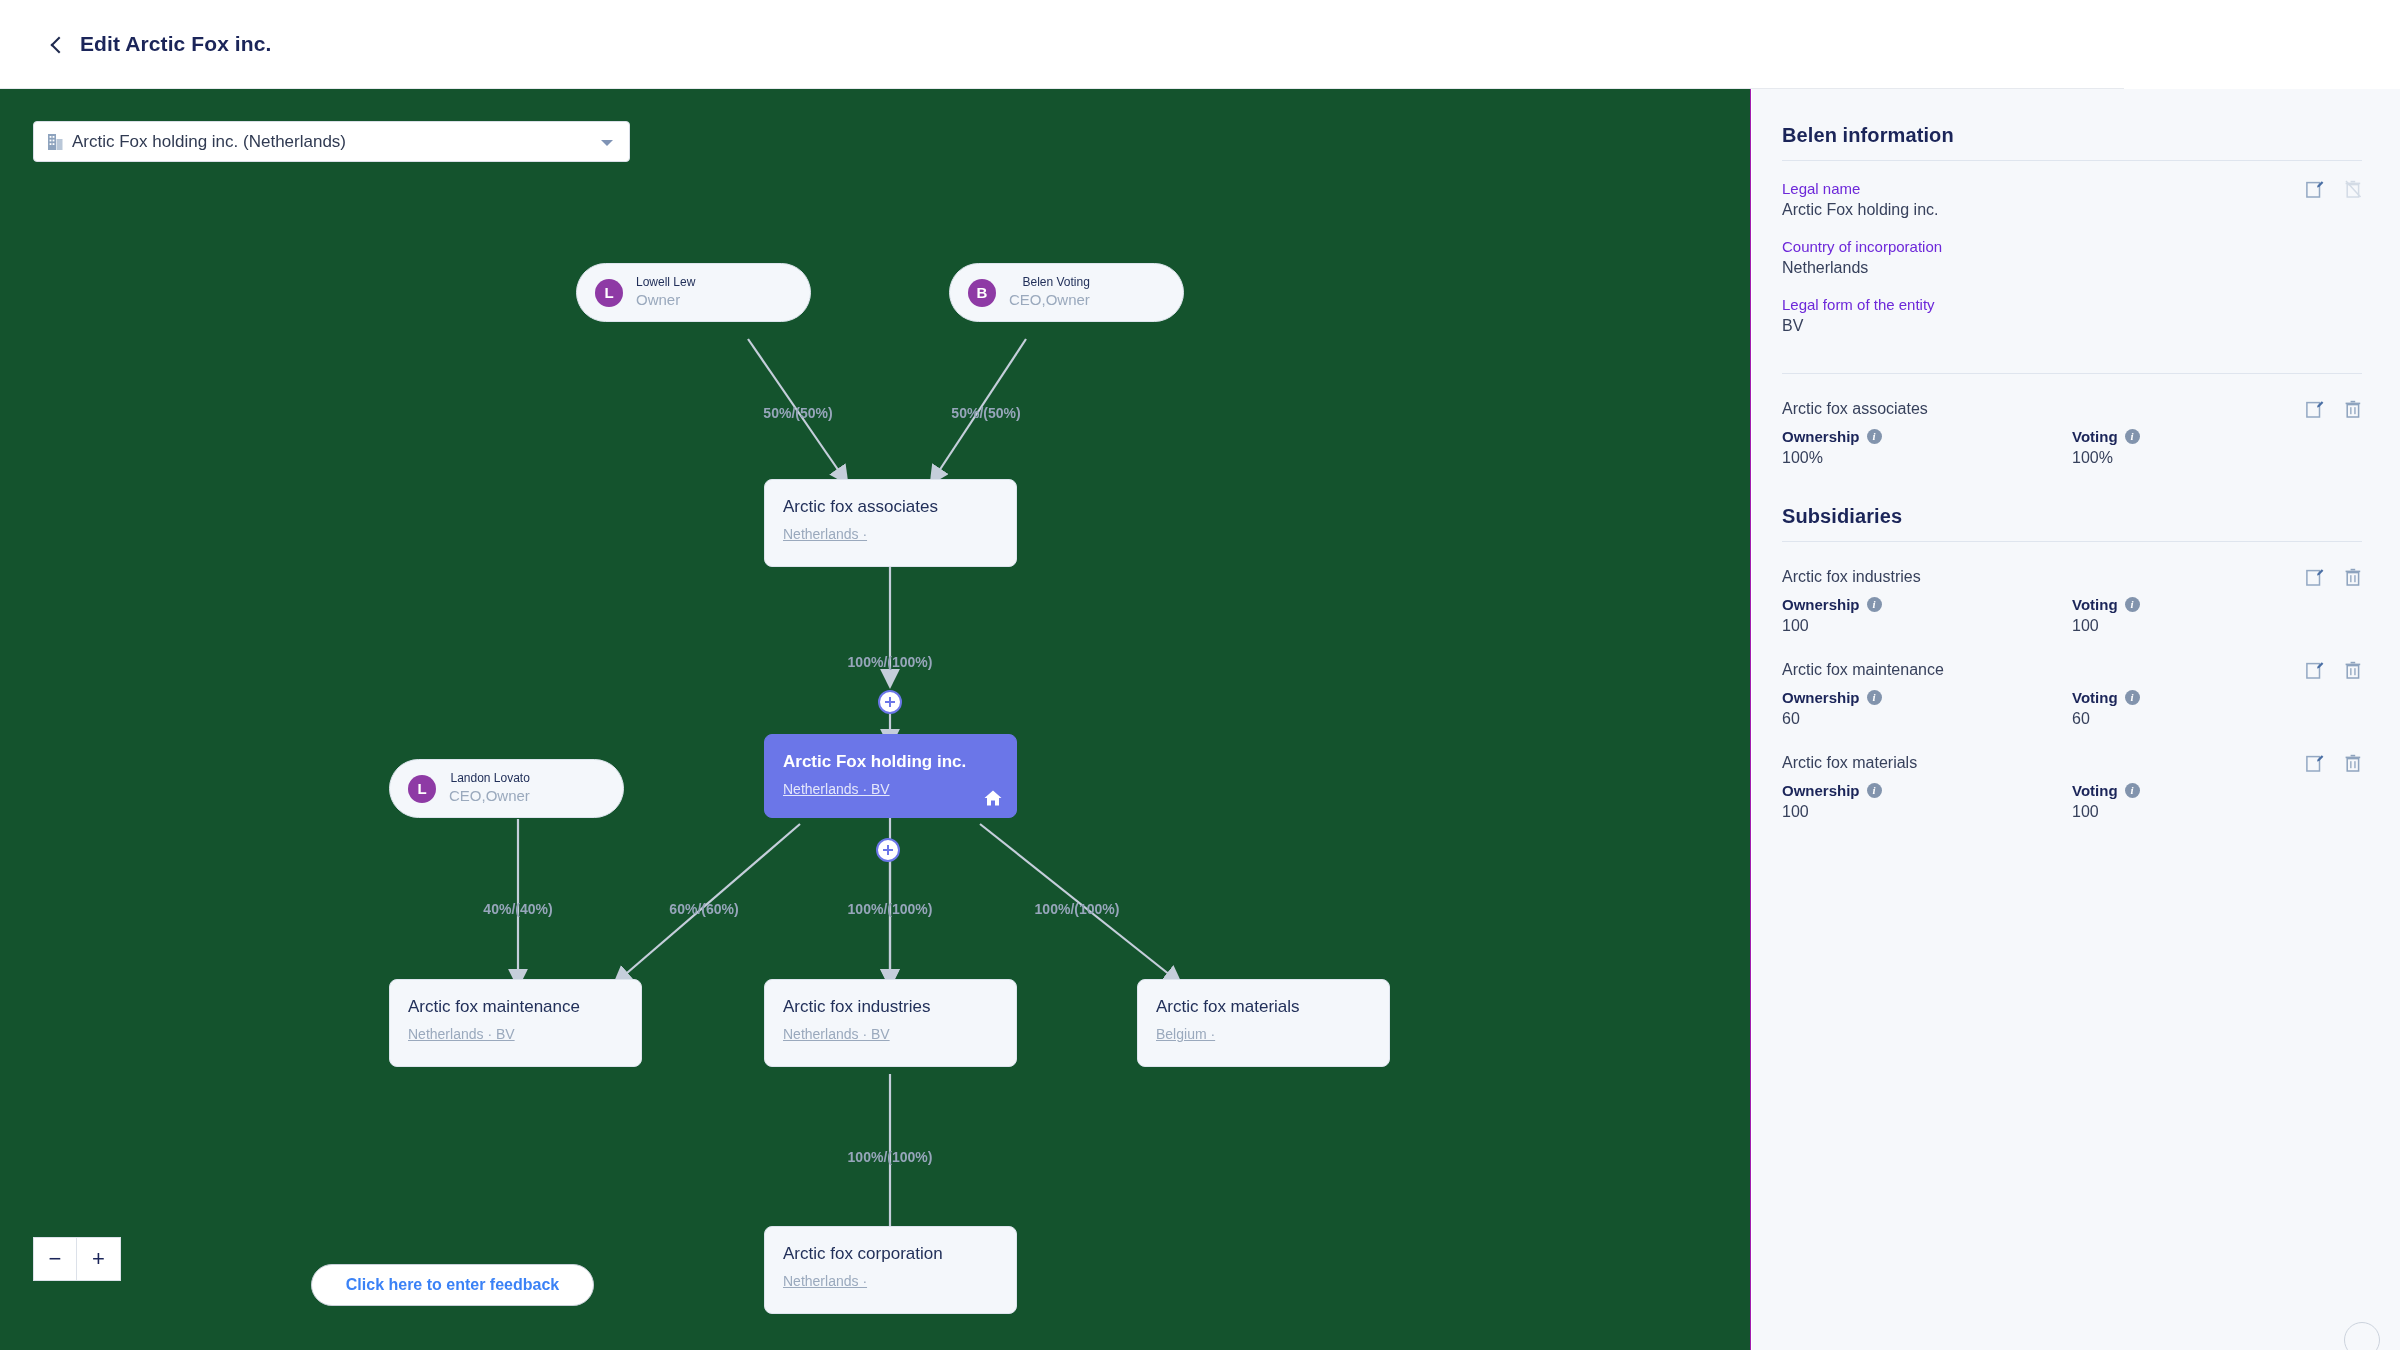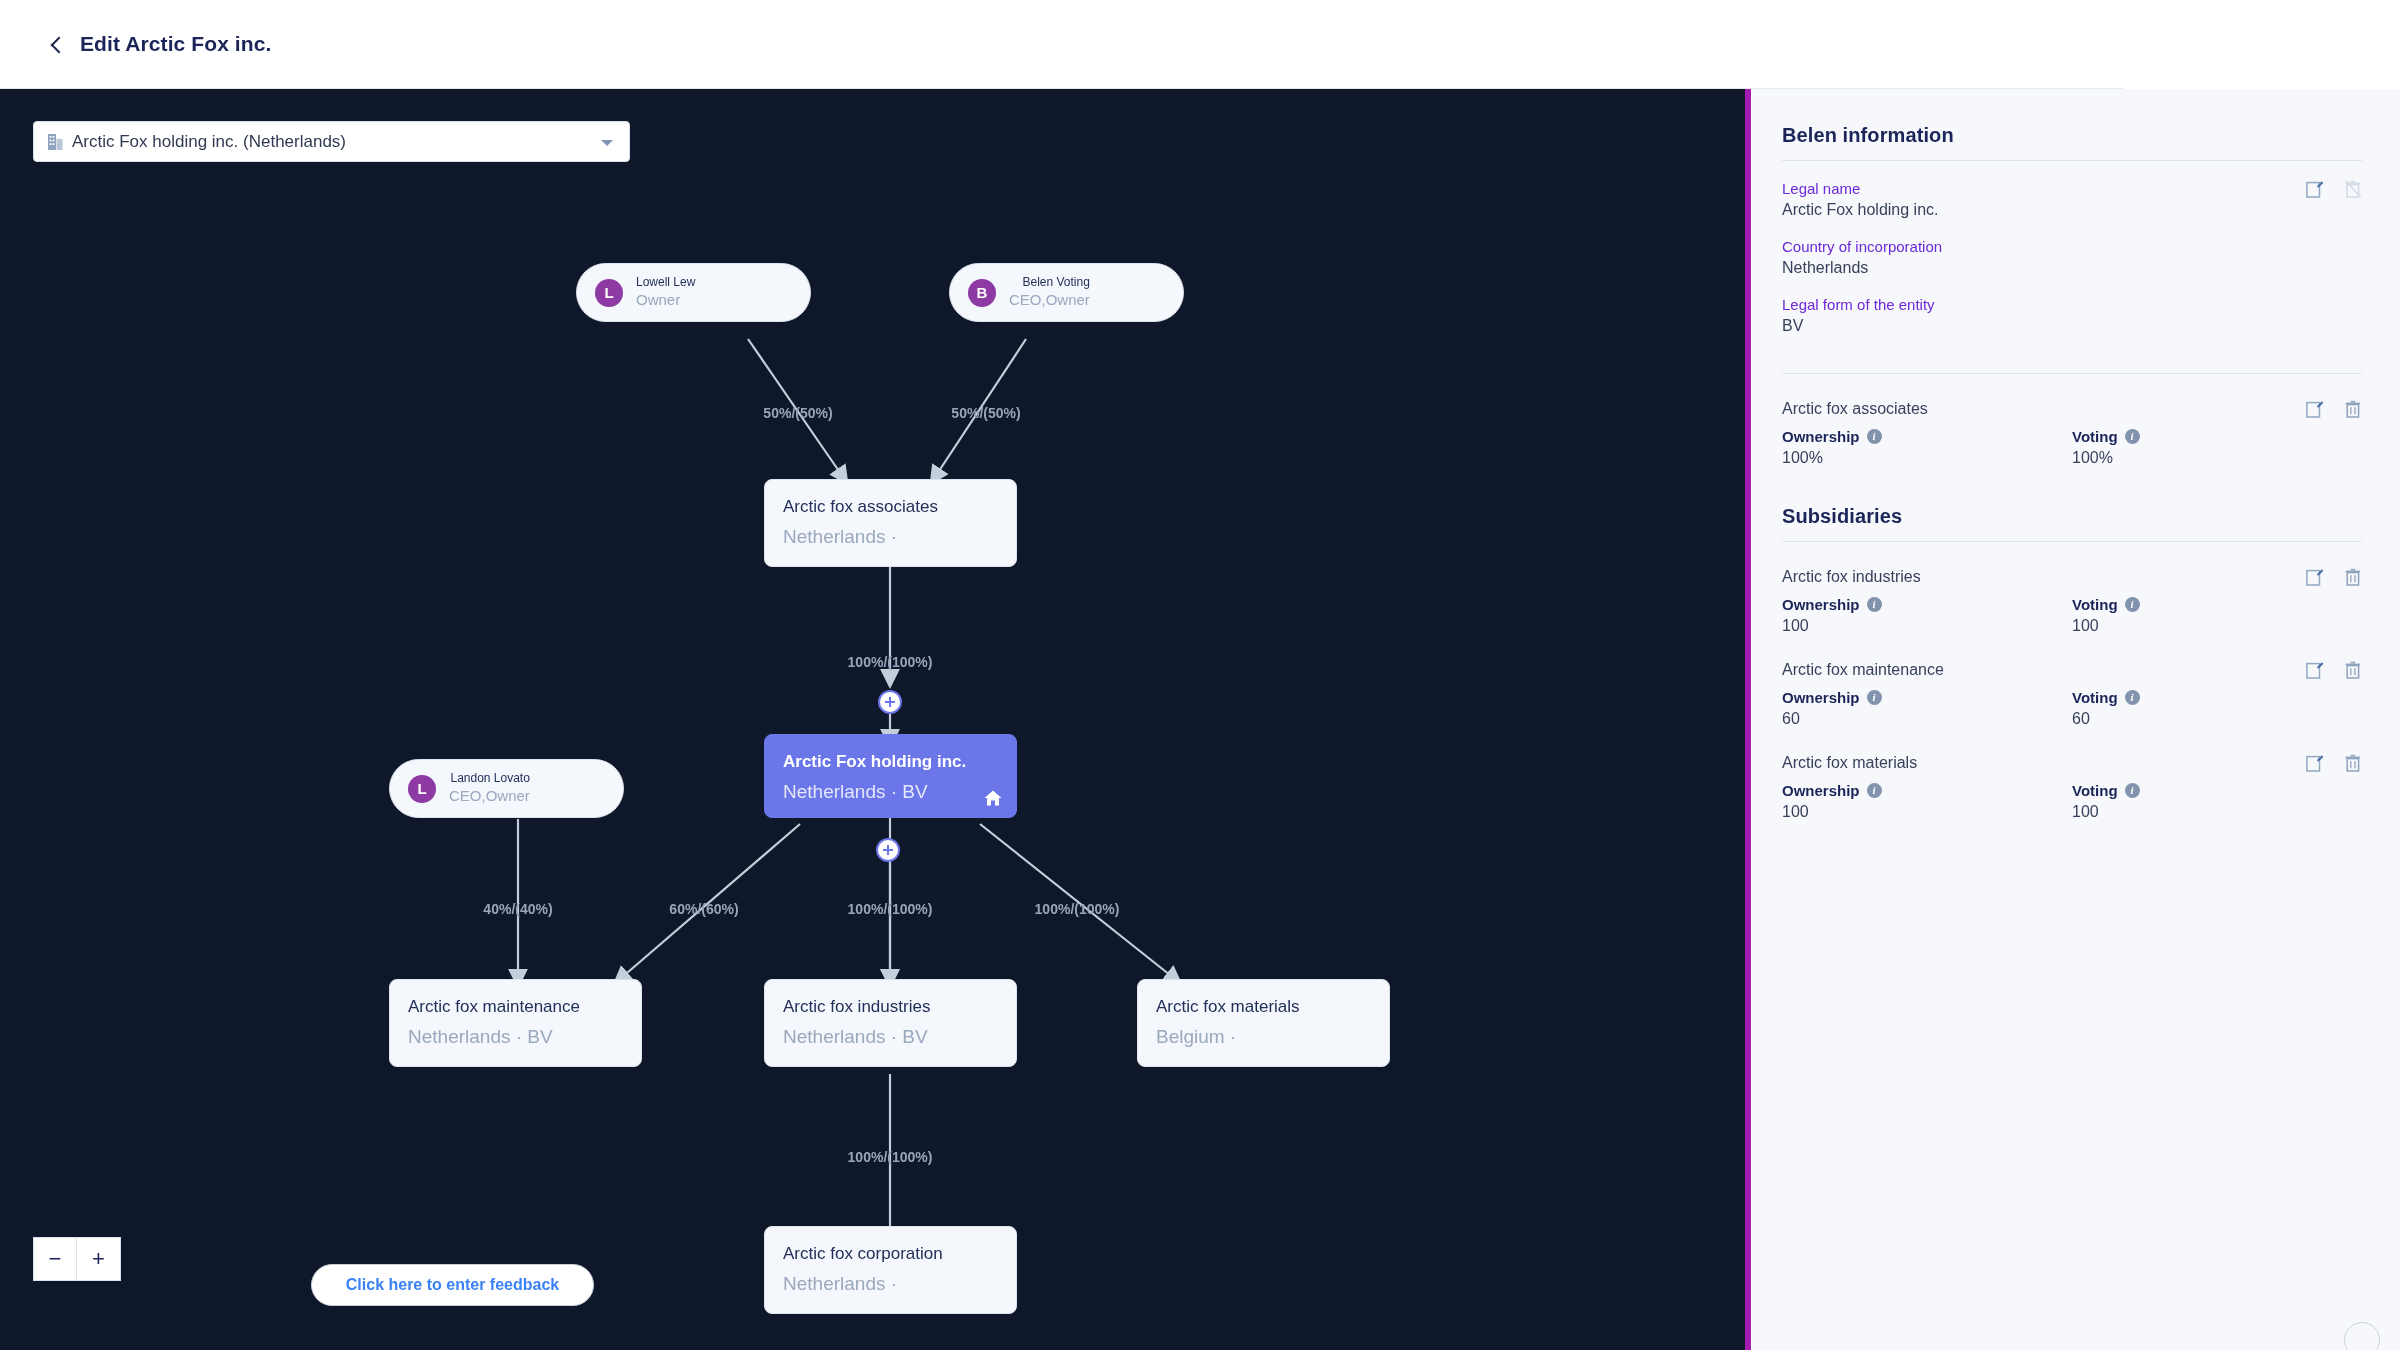--- a/index.html
+++ b/index.html
@@ -39,22 +39,22 @@
     font-weight: bold;
     color: #1b2559;
     letter-spacing: .1px;
   }
 
   
   .canvas {
     position: absolute;
     top: 89px; left: 0;
     width: 1751px; height: 1261px;
-    background: #0f172a;
-    border-right: 6px solid #a21caf;
+    background: #14532d;
+    border-right: 1px solid #a21caf;
     overflow: hidden;
   }
   .sidebar {
     position: absolute;
     top: 89px; left: 1752px;
     width: 648px; height: 1261px;
     background: #f6f8fb;
   }
 
   
@@ -111,21 +111,21 @@
   
   .node-entity {
     position: absolute;
     background: #f4f7fb;
     border: 1px solid #dde4ed;
     border-radius: 8px;
     padding: 17px 18px 0 18px;
     cursor: pointer;
   }
   .node-entity .ent-name { font-size: 17px; color: #22305a; white-space: nowrap; }
-  .node-entity .ent-sub  { font-size: 19px; color: #9aa9bd; margin-top: 9px; white-space: nowrap;}
+  .node-entity .ent-sub  { font-size: 14px; color: #9aa9bd; margin-top: 9px; white-space: nowrap; text-decoration: underline;}
 
   .node-entity.selected {
     background: #6b76e8;
     border-color: #6b76e8;
   }
   .node-entity.selected .ent-name { color: #ffffff; font-weight: bold;}
   .node-entity.selected .ent-sub  { color: #e4e7fb; }
   .home-badge {
     position: absolute; right: 14px; bottom: 11px;
     width: 18px; height: 16px;

